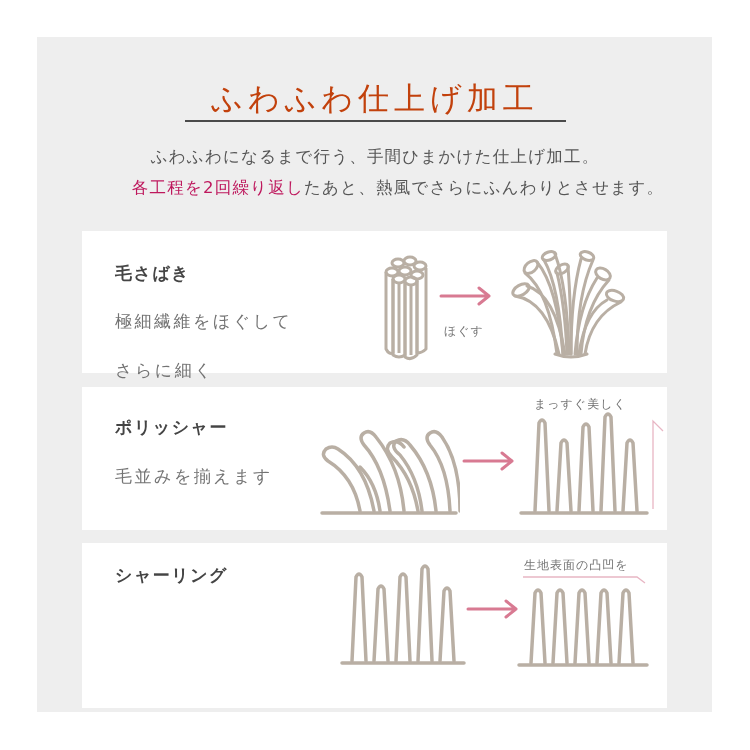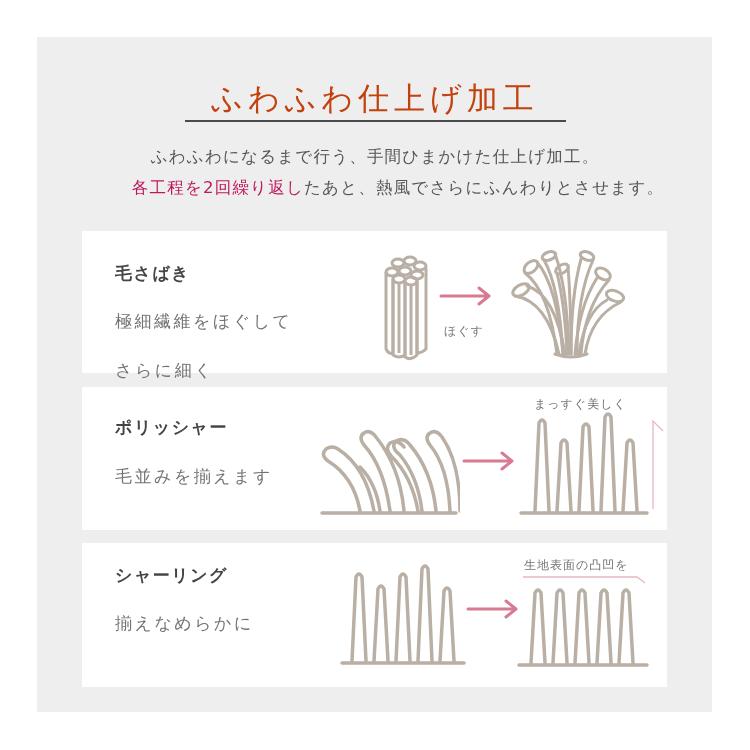--- a/index.html
+++ b/index.html
@@ -8,21 +8,21 @@
   .panel { position:absolute; left:37px; top:37px; width:675px; height:675px; background:#eeeeee; }
   .title { position:absolute; left:0; width:750px; top:78px; text-align:center; font-size:31px; letter-spacing:5px; color:#c2410c; font-weight:300; }
   .title-rule { position:absolute; left:185px; width:381px; top:120px; height:2px; background:#4a4a4a; }
   .lead { position:absolute; left:0; width:750px; text-align:center; font-size:16.5px; letter-spacing:1.2px; color:#555; }
   .lead1 { top:146px; }
   .lead2 { top:177px; }
   .accent { color:#be185d;margin-left:46px; }
   .card { position:absolute; left:82px; width:585px; background:#ffffff; }
   .card1 { top:231px; height:142px; }
   .card2 { top:387px; height:143px; }
-  .card3 { top:543px; height:144px; }
+  .card3 { top:543px; height:165px; }
   .card-text { position:absolute; left:33px; }
   .card-title { font-size:17px; font-weight:bold; color:#444; letter-spacing:1.5px; line-height:24px; }
   .card-desc { font-size:17px; color:#737373; letter-spacing:2.5px; line-height:25px;margin-top:24px; }
   .card1 .card-text { top:30px; }
   .card2 .card-text { top:30px;font-family:Liberation Mono, monospace; }
   .card3 .card-text { top:20px; }
   .illus { position:absolute; }
   .illus-label { position:absolute; font-size:12px; color:#737373; letter-spacing:1px; white-space:nowrap;font-family:Liberation Mono, monospace; }
 </style>
 </head>
@@ -121,21 +121,20 @@
       <path d="M106 102 L110 34 Q113 28 116 34 L120 102"></path>
       <path d="M4 104 H130"></path>
     </g>
     <path d="M136 100 V12 L146 22" fill="none" stroke="#e8b6c4" stroke-width="1.3"></path>
   </svg>
 </div>
 
 <div class="card card3">
   <div class="card-text">
     <div class="card-title">シャーリング</div>
-    <div class="card-desc">揃えなめらかに</div>
   </div>
   <svg class="illus" style="left:256px;top:20px" width="130" height="106" viewBox="0 0 130 106">
     <g fill="none" stroke="#b9afa4" stroke-width="3.5" stroke-linecap="round" stroke-linejoin="round">
       <path d="M14 98 L18 14 Q21 8 24 14 L28 98"></path>
       <path d="M36 98 L40 26 Q43 20 46 26 L50 98"></path>
       <path d="M58 98 L62 14 Q65 8 68 14 L72 98"></path>
       <path d="M80 98 L84 6 Q87 0 90 6 L94 98"></path>
       <path d="M102 98 L106 28 Q109 22 112 28 L116 98"></path>
       <path d="M4 100 H126"></path>
     </g>

